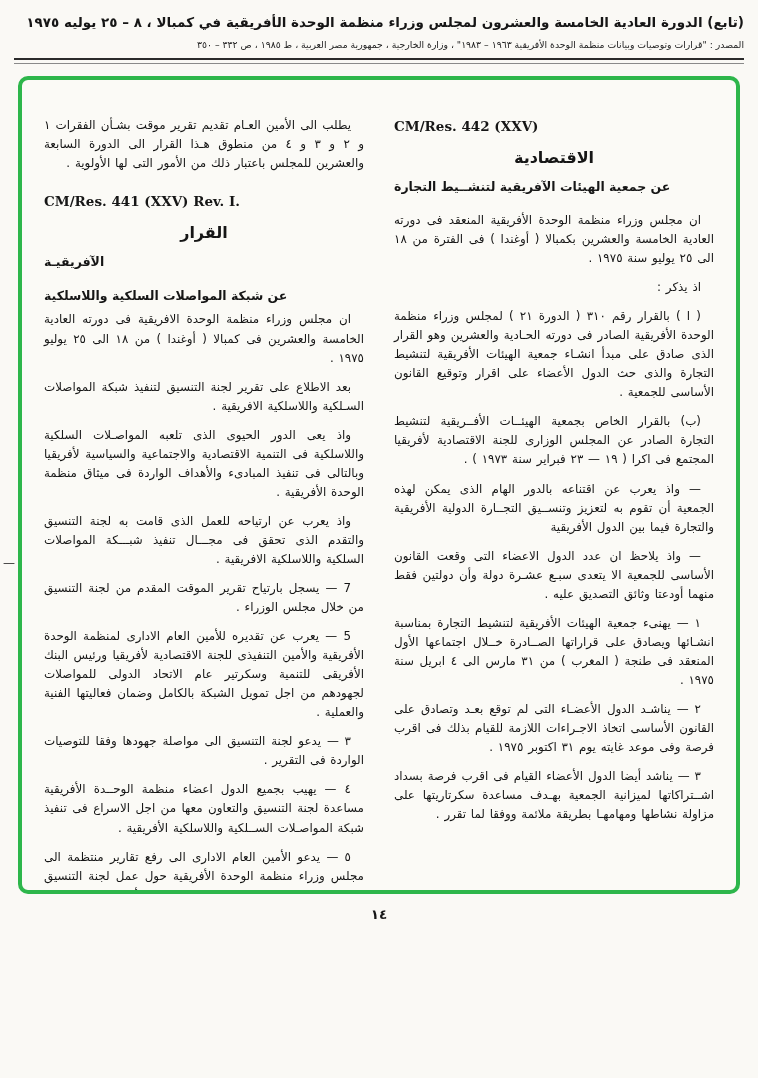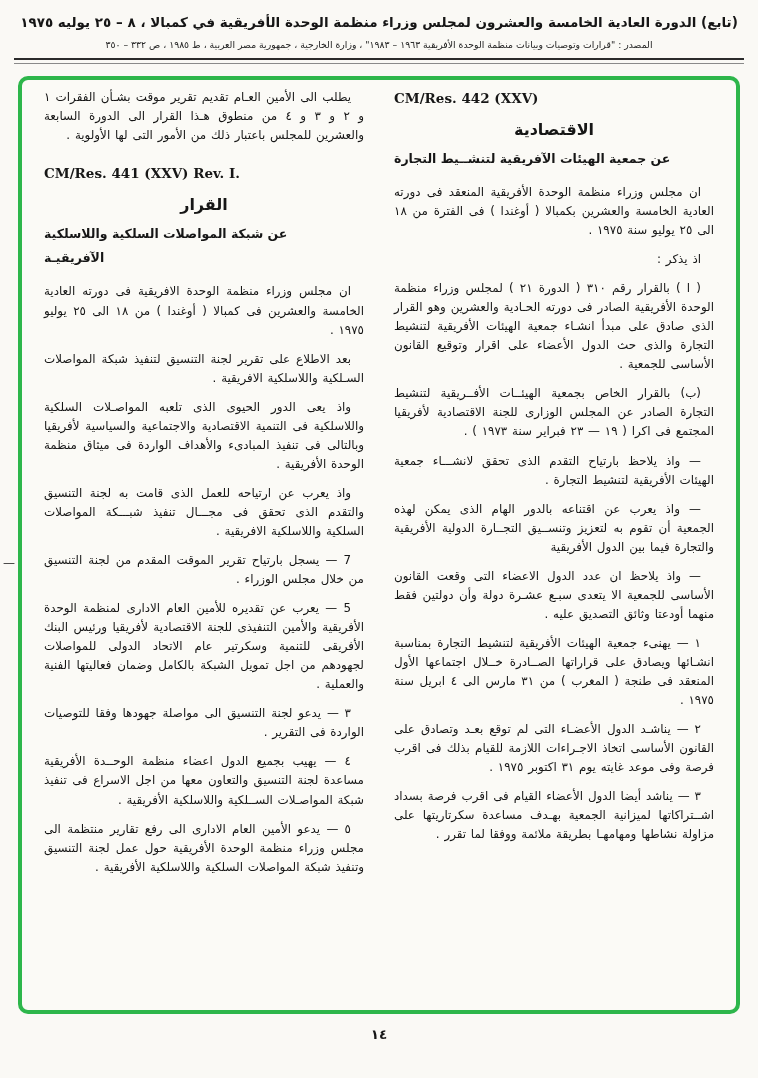--- a/index.html
+++ b/index.html
@@ -7,44 +7,44 @@
   body {
     width: 758px; height: 1078px;
     background: #faf9f5;
     color: #161616;
     font-family: "DejaVu Sans", sans-serif;
     position: relative;
     overflow: hidden;
   }
 
   
-  .page-header { padding: 13px 14px 0; text-align: center; }
+  .page-header { padding: 13px 14px 0; }
   .header-line1 {
     direction: rtl;
     font-weight: bold;
     font-size: 13.5px;
     line-height: 1.45;
     letter-spacing: .2px;
   }
   .header-line2 {
     direction: rtl;
     font-size: 9.3px;
     margin-top: 6px;
     color: #222;
   }
   .rule-thick { border-top: 2.5px solid #2b2b2b; margin: 8px 0 0; }
   .rule-thin  { border-top: 1px solid #8a8a8a; margin: 3px 0 0; }
 
   
   .green-frame {
     margin: 12px 18px 0;
-    height: 938px;
+    height: 818px;
     border: 4px solid #2db64b;
     border-radius: 10px;
-    padding: 8px 22px 16px;
+    padding: 36px 22px 16px;
     overflow: hidden;
     background: #fbfaf6;
   }
   .columns { display: flex; gap: 30px; height: 100%; }
   .col { flex: 1 1 0; min-width: 0; }
 
   
   .res-id {
     font-family: "DejaVu Serif", serif;
     font-weight: bold;
@@ -110,42 +110,41 @@
 
   <div class="margin-mark">—</div>
 
   <main class="green-frame" style="border-color: rgb(45, 182, 75);">
     <div class="columns">
 
       <section class="col col-right">
         <p class="body">يطلب الى الأمين العـام تقديم تقرير موقت بشـأن الفقرات ١ و ٢ و ٣ و ٤ من منطوق هـذا القرار الى الدورة السابعة والعشرين للمجلس باعتبار ذلك من الأمور التى لها الأولوية .</p>
         <div class="res-id">CM/Res. 441 (XXV) Rev. I.</div>
         <div class="title">القرار</div>
+        <div class="subtitle last">الآفريقيـة</div>
         <div class="subtitle">عن شبكة المواصلات السلكية واللاسلكية</div>
-        <div class="subtitle last">الآفريقيـة</div>
         <p class="body">ان مجلس وزراء منظمة الوحدة الافريقية فى دورته العادية الخامسة والعشرين فى كمبالا ( أوغندا ) من ١٨ الى ٢٥ يوليو ١٩٧٥ .</p>
         <p class="body">بعد الاطلاع على تقرير لجنة التنسيق لتنفيذ شبكة المواصلات السـلكية واللاسلكية الافريقية .</p>
         <p class="body">واذ يعى الدور الحيوى الذى تلعبه المواصـلات السلكية واللاسلكية فى التنمية الاقتصادية والاجتماعية والسياسية لأفريقيا وبالتالى فى تنفيذ المبادىء والأهداف الواردة فى ميثاق منظمة الوحدة الأفريقية .</p>
         <p class="body">واذ يعرب عن ارتياحه للعمل الذى قامت به لجنة التنسيق والتقدم الذى تحقق فى مجـــال تنفيذ شبـــكة المواصلات السلكية واللاسلكية الافريقية .</p>
         <p class="body">7 — يسجل بارتياح تقرير الموقت المقدم من لجنة التنسيق من خلال مجلس الوزراء .</p>
         <p class="body">5 — يعرب عن تقديره للأمين العام الادارى لمنظمة الوحدة الأفريقية والأمين التنفيذى للجنة الاقتصادية لأفريقيا ورئيس البنك الأفريقى للتنمية وسكرتير عام الاتحاد الدولى للمواصلات لجهودهم من اجل تمويل الشبكة بالكامل وضمان فعاليتها الفنية والعملية .</p>
         <p class="body">٣ — يدعو لجنة التنسيق الى مواصلة جهودها وفقا للتوصيات الواردة فى التقرير .</p>
         <p class="body">٤ — يهيب بجميع الدول اعضاء منظمة الوحــدة الأفريقية مساعدة لجنة التنسيق والتعاون معها من اجل الاسراع فى تنفيذ شبكة المواصـلات الســلكية واللاسلكية الأفريقية .</p>
         <p class="body">٥ — يدعو الأمين العام الادارى الى رفع تقارير منتظمة الى مجلس وزراء منظمة الوحدة الأفريقية حول عمل لجنة التنسيق وتنفيذ شبكة المواصلات السلكية واللاسلكية الأفريقية .</p>
       </section>
 
       <section class="col col-left">
         <div class="res-id">CM/Res. 442 (XXV)</div>
         <div class="title">الاقتصادية</div>
         <div class="subtitle last">عن جمعية الهيئات الآفريقية لتنشــيط التجارة</div>
         <p class="body">ان مجلس وزراء منظمة الوحدة الأفريقية المنعقد فى دورته العادية الخامسة والعشرين بكمبالا ( أوغندا ) فى الفترة من ١٨ الى ٢٥ يوليو سنة ١٩٧٥ .</p>
         <p class="body lead-in">اذ يذكر :</p>
         <p class="body">( ا ) بالقرار رقم ٣١٠ ( الدورة ٢١ ) لمجلس وزراء منظمة الوحدة الأفريقية الصادر فى دورته الحـادية والعشرين وهو القرار الذى صادق على مبدأ انشـاء جمعية الهيئات الأفريقية لتنشيط التجارة والذى حث الدول الأعضاء على اقرار وتوقيع القانون الأساسى للجمعية .</p>
         <p class="body">(ب) بالقرار الخاص بجمعية الهيئــات الأفــريقية لتنشيط التجارة الصادر عن المجلس الوزارى للجنة الاقتصادية لأفريقيا المجتمع فى اكرا ( ١٩ — ٢٣ فبراير سنة ١٩٧٣ ) .</p>
-        <p class="body">— واذ يلاحظ بارتياح التقدم الذى تحقق لانشـــاء جمعية الهيئات الأفريقية لتنشيط التجارة .</p>
         <p class="body">— واذ يعرب عن اقتناعه بالدور الهام الذى يمكن لهذه الجمعية أن تقوم به لتعزيز وتنســيق التجــارة الدولية الأفريقية والتجارة فيما بين الدول الأفريقية</p>
         <p class="body">— واذ يلاحظ ان عدد الدول الاعضاء التى وقعت القانون الأساسى للجمعية الا يتعدى سبـع عشـرة دولة وأن دولتين فقط منهما أودعتا وثائق التصديق عليه .</p>
         <p class="body">١ — يهنىء جمعية الهيئات الأفريقية لتنشيط التجارة بمناسبة انشـائها ويصادق على قراراتها الصــادرة خــلال اجتماعها الأول المنعقد فى طنجة ( المغرب ) من ٣١ مارس الى ٤ ابريل سنة ١٩٧٥ .</p>
         <p class="body">٢ — يناشـد الدول الأعضـاء التى لم توقع بعـد وتصادق على القانون الأساسى اتخاذ الاجـراءات اللازمة للقيام بذلك فى اقرب فرصة وفى موعد غايته يوم ٣١ اكتوبر ١٩٧٥ .</p>
         <p class="body">٣ — يناشد أيضا الدول الأعضاء القيام فى اقرب فرصة بسداد اشــتراكاتها لميزانية الجمعية بهـدف مساعدة سكرتاريتها على مزاولة نشاطها ومهامهـا بطريقة ملائمة ووفقا لما تقرر .</p>
       </section>
 
     </div>
   </main>
 

